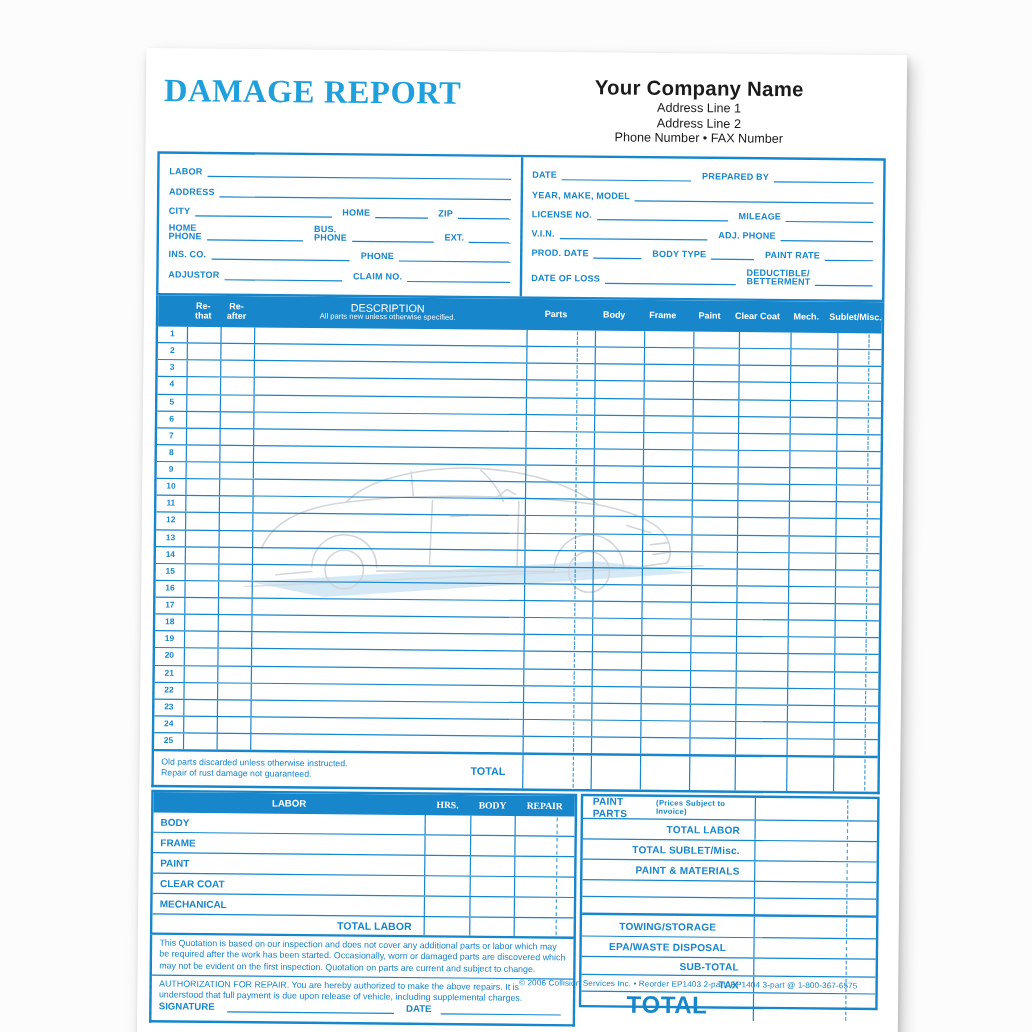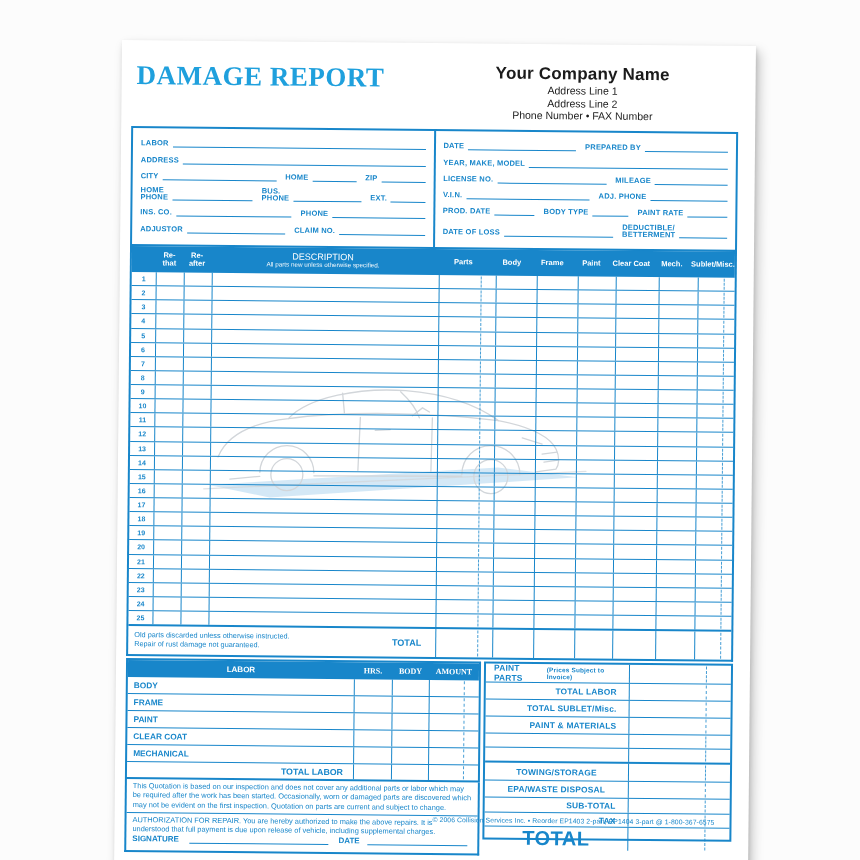--- a/index.html
+++ b/index.html
@@ -710,21 +710,21 @@
         </div>
       </div>
 
       <div class="bottom">
         <div class="left-col">
           <div class="labor-table">
             <div class="lt-head">
               <div class="lt-labor">LABOR</div>
               <div class="w-hrs">HRS.</div>
               <div class="w-rate">BODY</div>
-              <div class="w-amt">AMOUNT</div>
+              <div class="w-amt">REPAIR</div>
             </div>
             <div>
   <div class="l-row">
     <div class="l-label">BODY</div>
     <div class="l-cell w-hrs"></div>
     <div class="l-cell w-rate"></div>
     <div class="l-cell w-amt">
                     <i class="dash"></i>
                   </div>
   </div>

